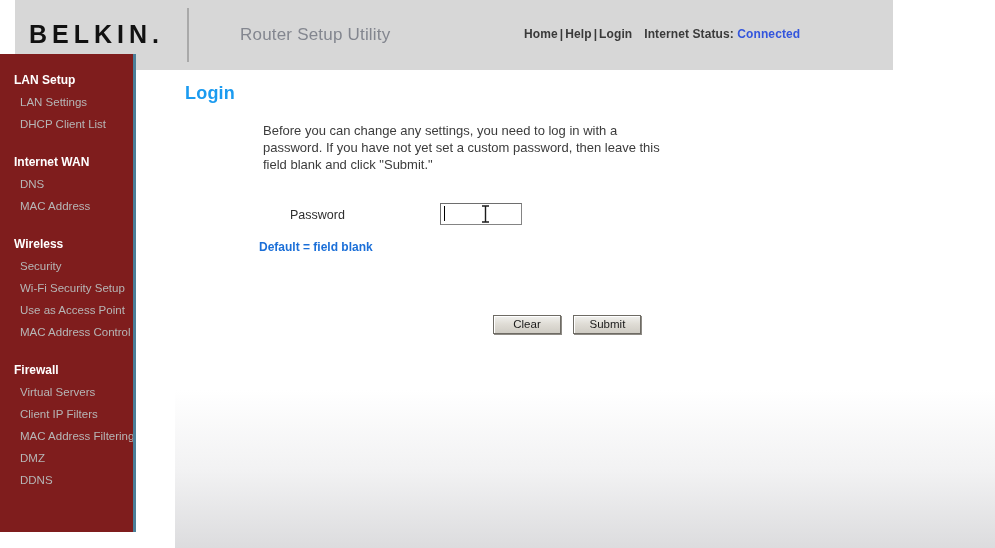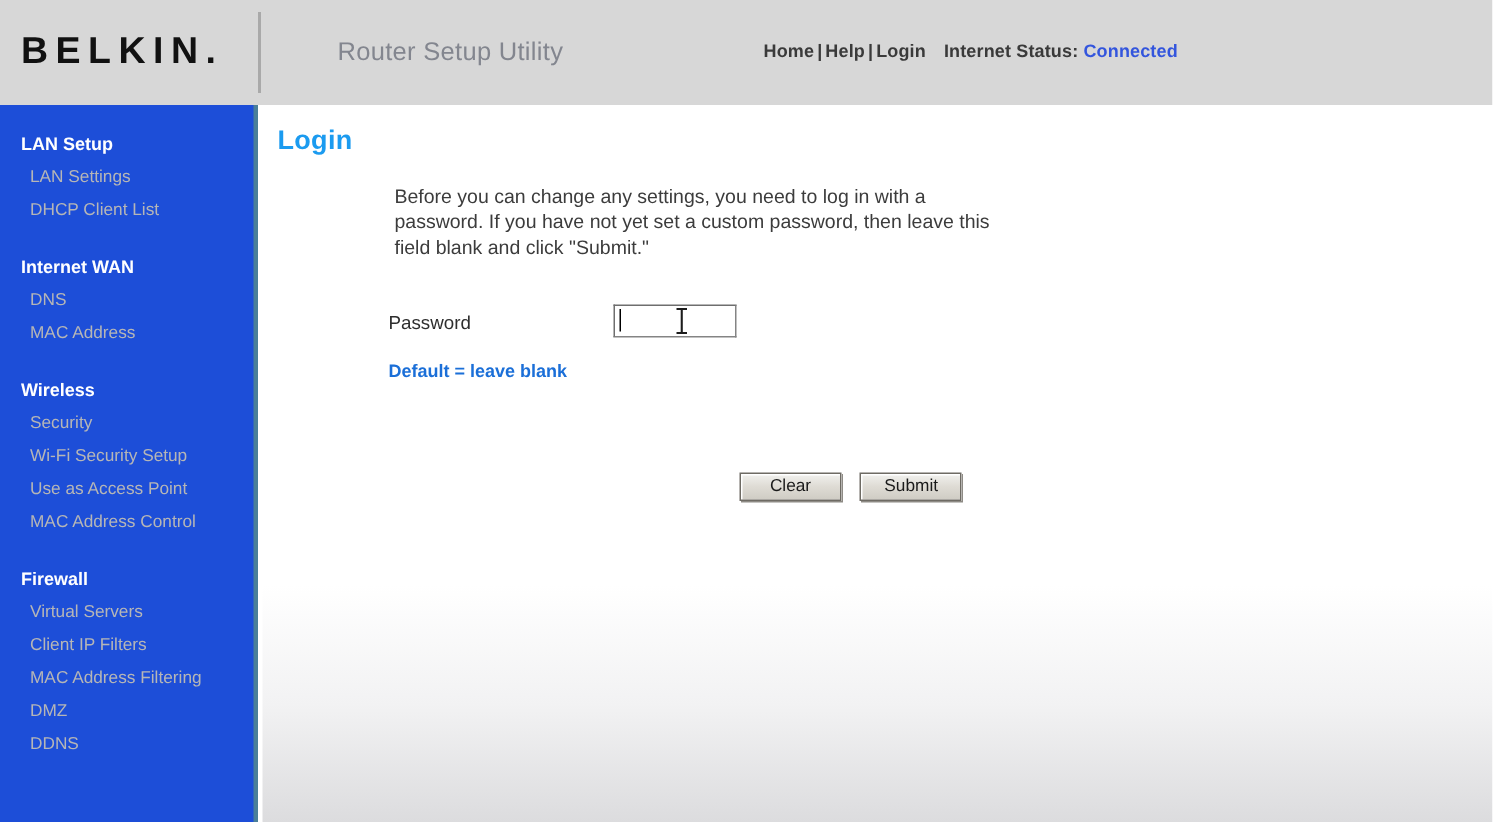--- a/index.html
+++ b/index.html
@@ -18,23 +18,23 @@
   #app {
     position: relative;
     width: 995px;
     height: 548px;
     overflow: hidden;
   }
 
   
   .header {
     position: absolute;
-    left: 0;
+    left: 15px;
     top: 0;
-    width: 995px;
+    width: 878px;
     height: 70px;
     background: #d7d7d7;
     box-sizing: border-box;
   }
   .header-inner {
     position: relative;
     width: 100%;
     height: 100%;
   }
   .logo {
@@ -97,24 +97,24 @@
     color: #3a3a3a;
   }
   .header-nav .status-value {
     color: #3355dd;
   }
 
   
   .sidebar {
     position: absolute;
     left: 0;
-    top: 70px;
-    width: 172px;
+    top: 54px;
+    width: 136px;
     height: 478px;
-    background: #1d4ed8;
+    background: #7f1d1d;
     border-right: 3px solid #4a7f99;
     box-sizing: border-box;
     overflow: hidden;
   }
   .nav-group {
     margin: 0;
     padding: 0;
   }
   .nav-header {
     color: #ffffff;
@@ -175,20 +175,21 @@
     font-size: 13px;
     color: #3c3c3c;
     line-height: 17px;
     width: 400px;
     margin: 4px;
   }
   .field-row {
     position: relative;
     margin-top: 30px;
     height: 26px;
+    margin-left: 31px;
   }
   .field-label {
     position: absolute;
     left: 0;
     top: 5px;
     font-size: 12.5px;
     color: #2e2e2e;
     font-weight: normal;
   }
   .password-input {
@@ -319,21 +320,21 @@
 
       <div class="field-row">
         <label class="field-label">Password</label>
         <input class="password-input" type="password" placeholder="" style="">
         <div class="caret"></div>
         <svg class="ibeam-cursor" viewBox="0 0 9 18" xmlns="http://www.w3.org/2000/svg">
           <path d="M1 1 H8 M4.5 1 V17 M1 17 H8" stroke="#1c1c1c" stroke-width="1.4" fill="none" stroke-linecap="butt"></path>
         </svg>
       </div>
 
-      <div class="hint-text">Default = leave blank</div>
+      <div class="hint-text">Default = field blank</div>
 
       <div class="button-row">
         <span class="btn">Clear</span>
         <span class="btn">Submit</span>
       </div>
 
     </div>
 
   </div>
 

